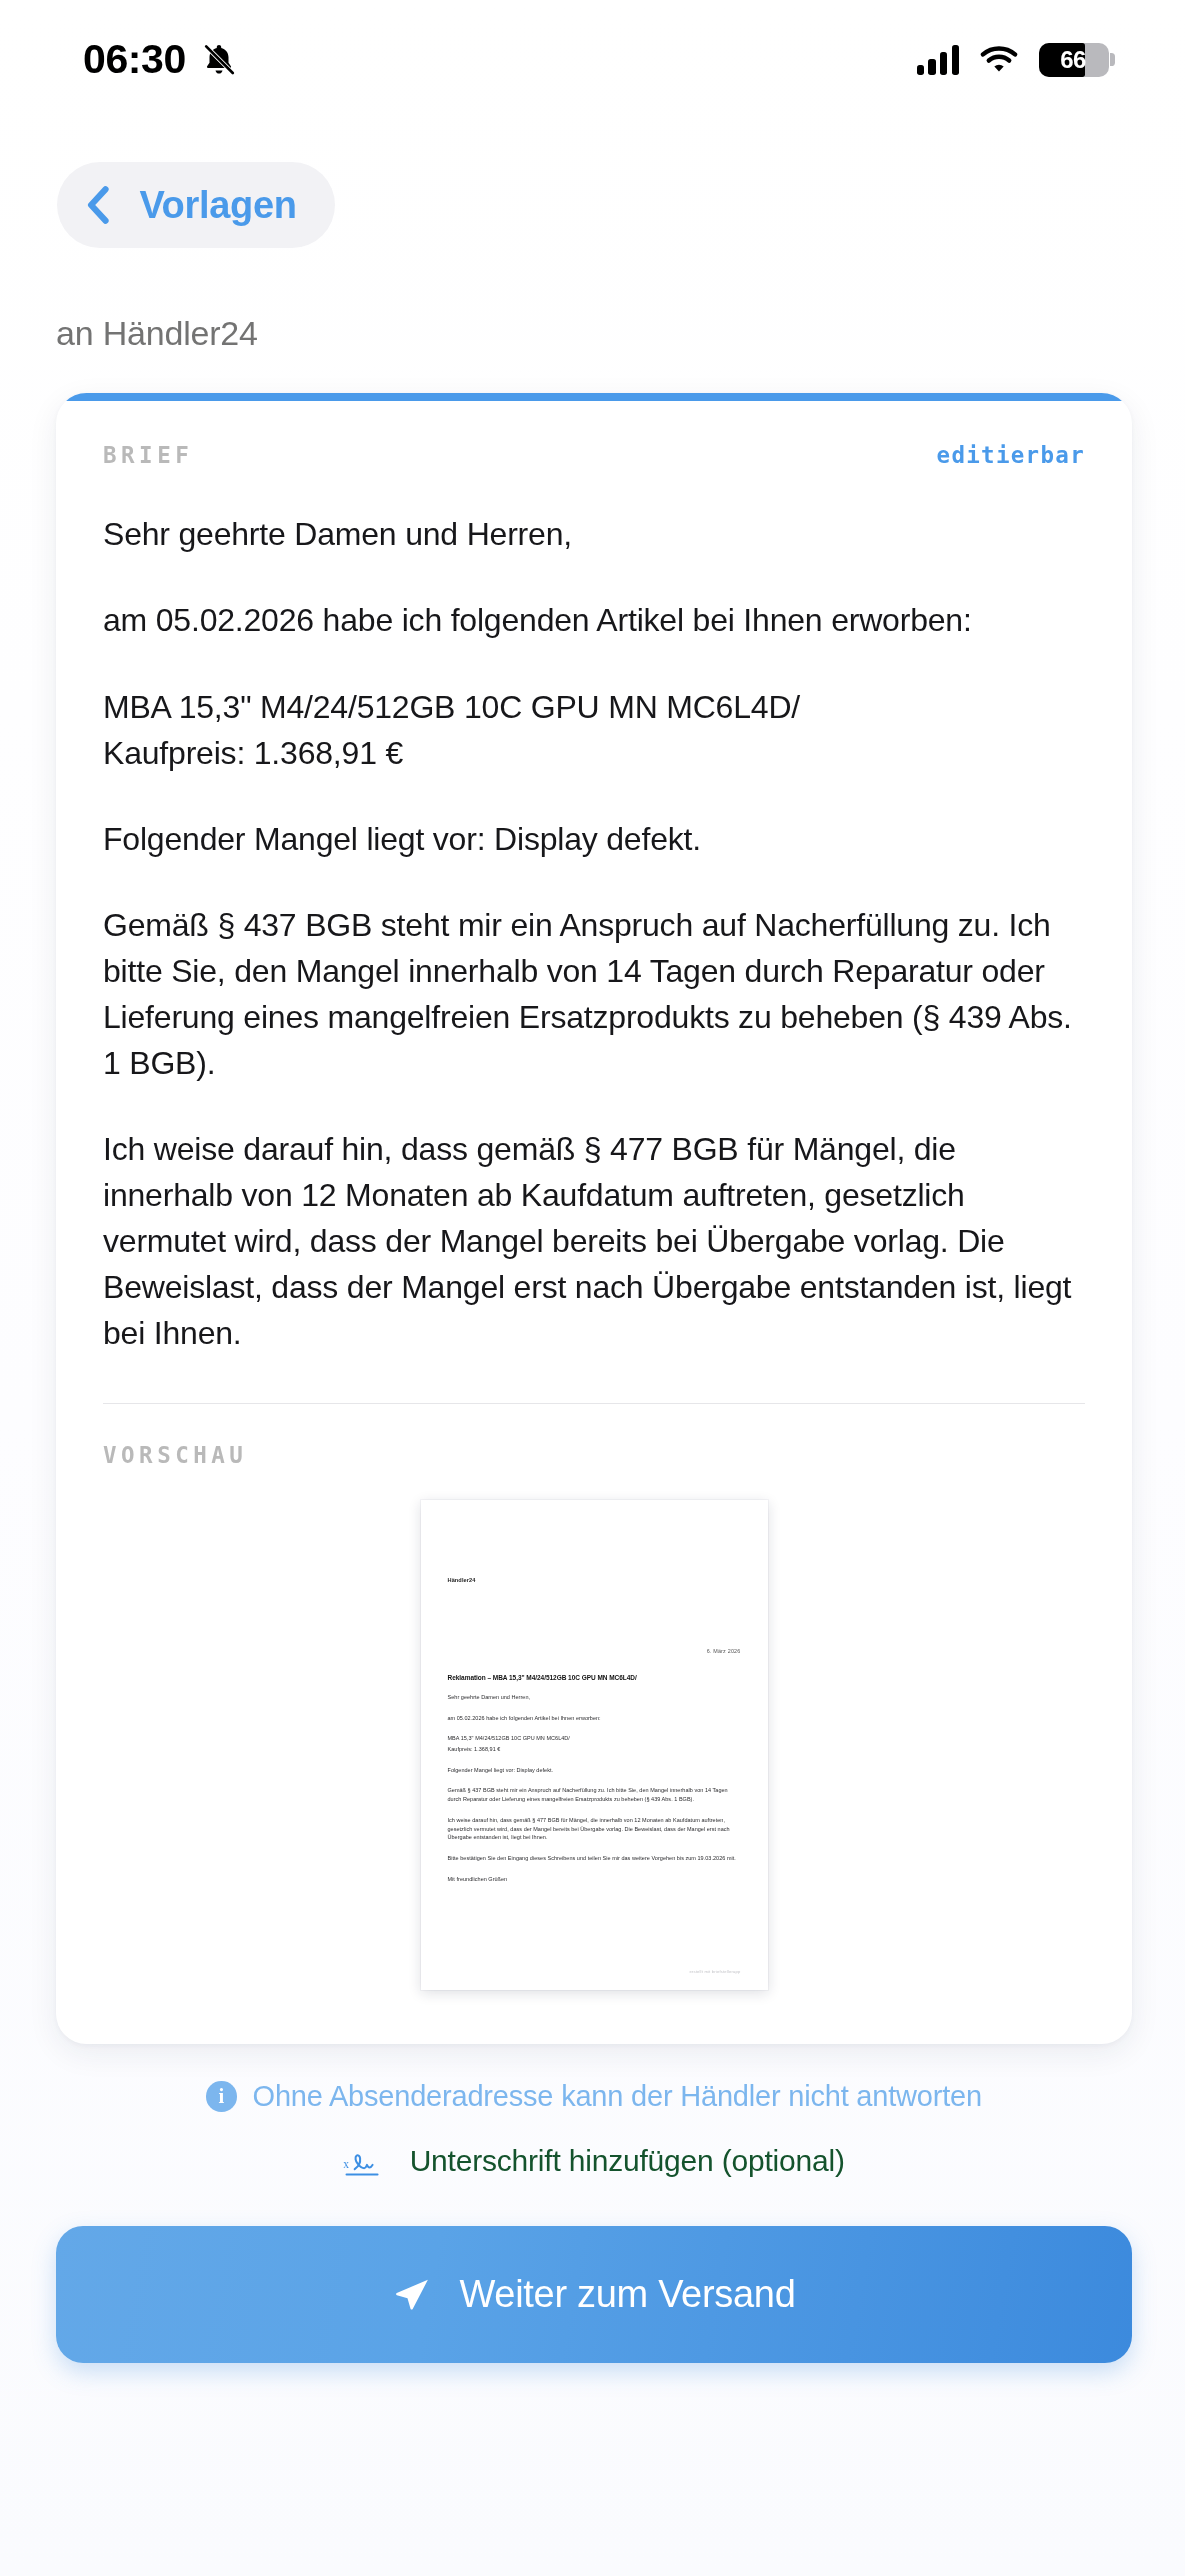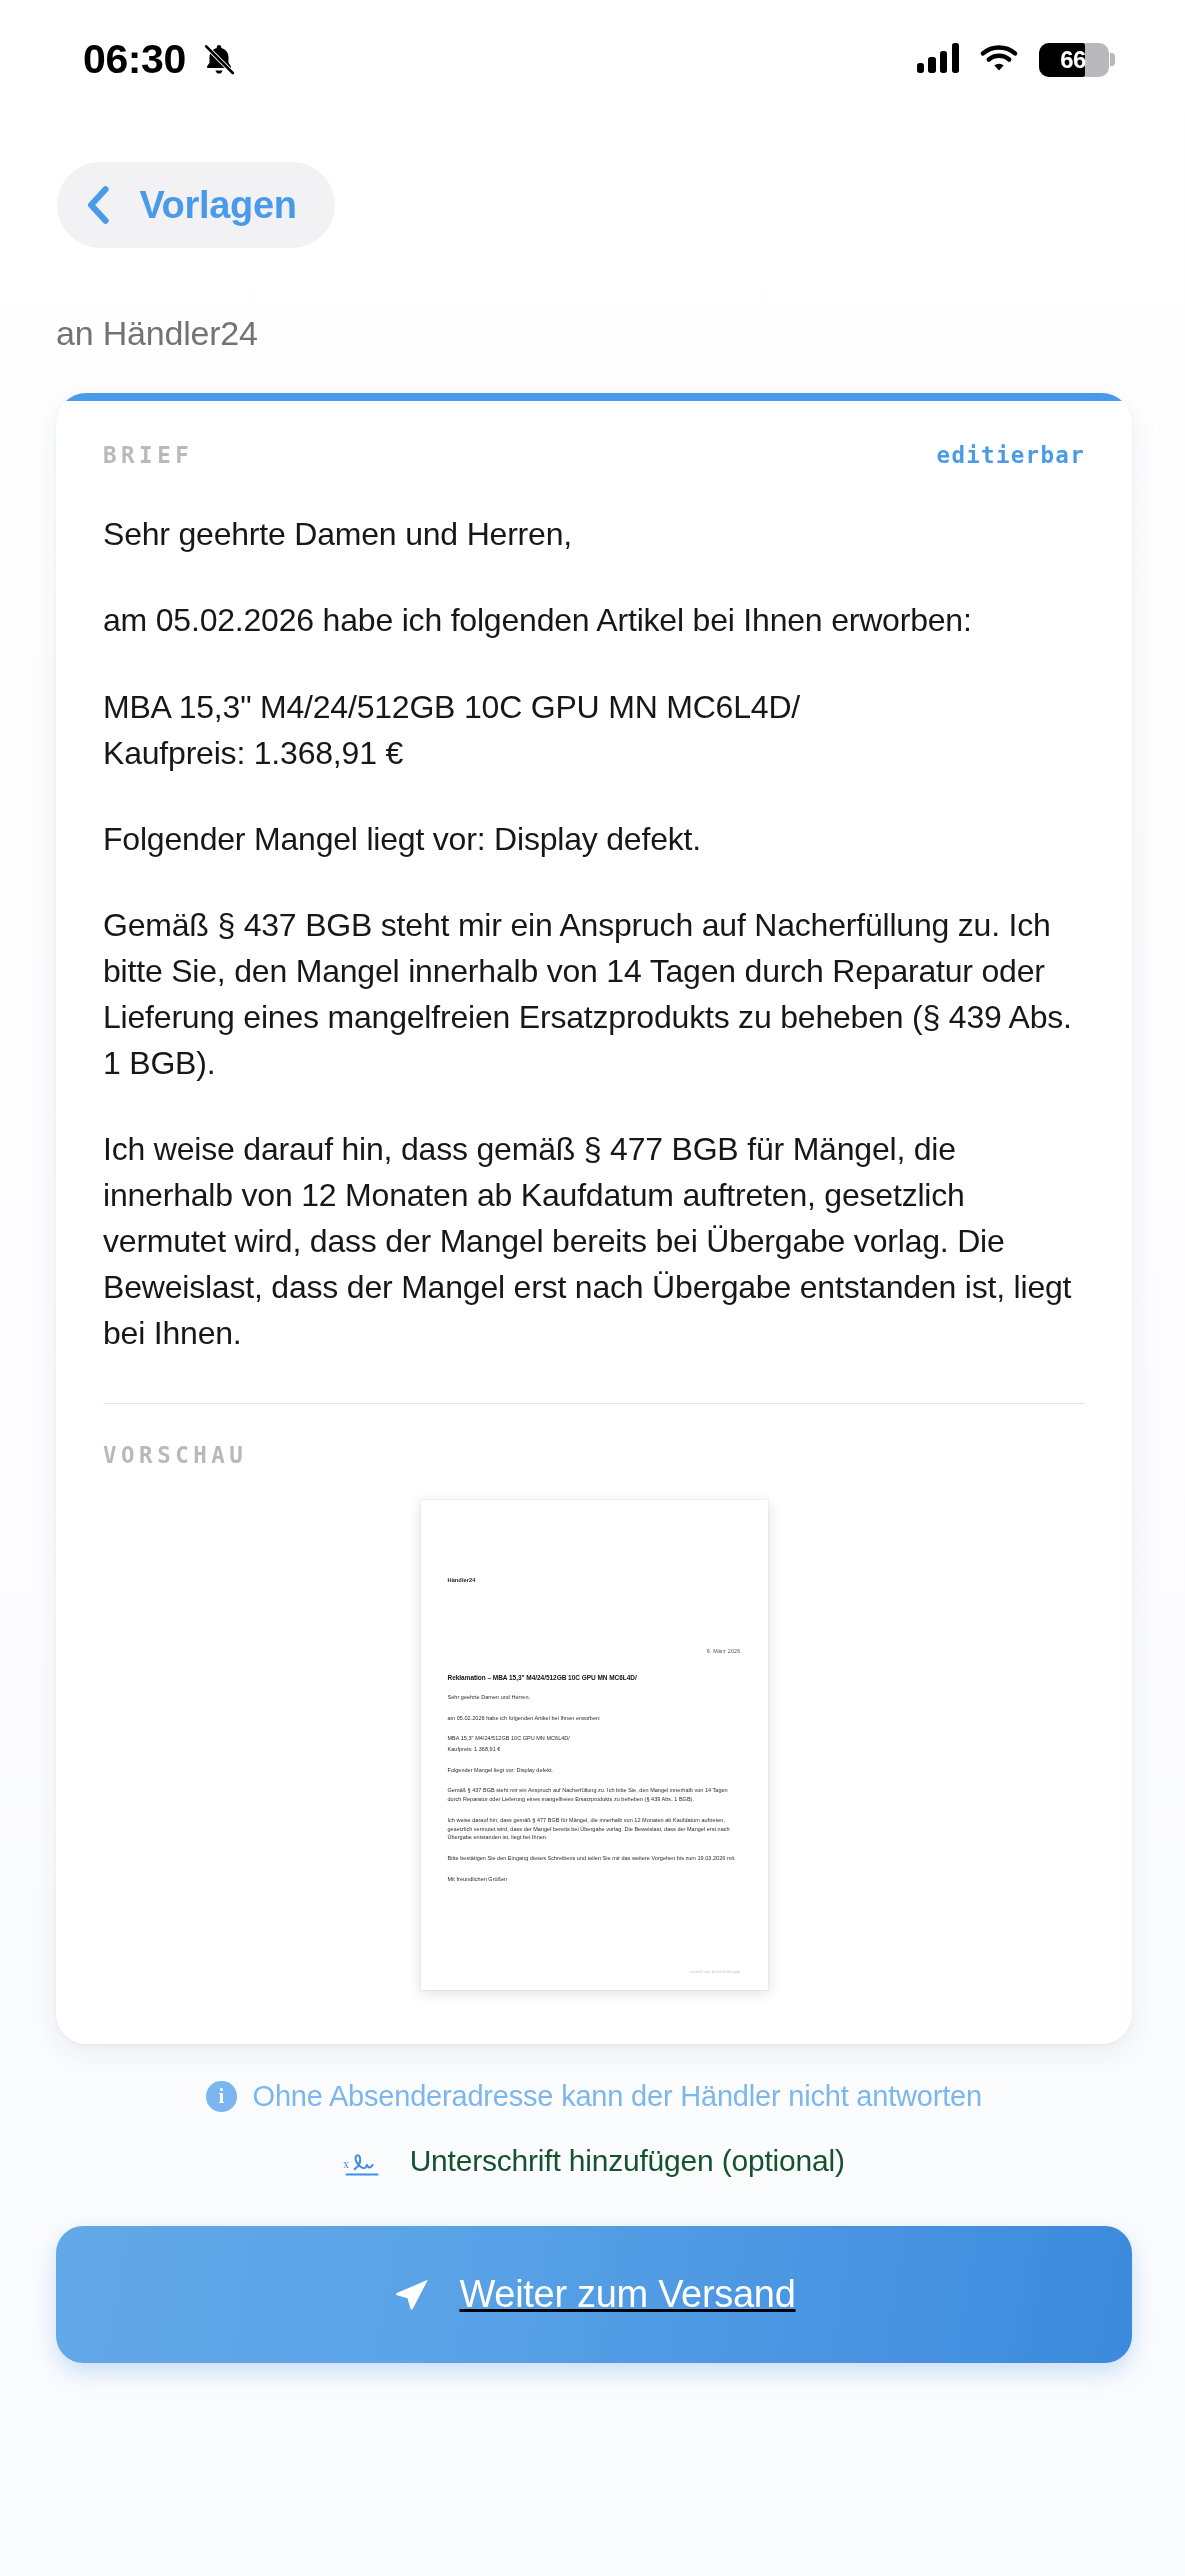--- a/index.html
+++ b/index.html
@@ -34,20 +34,21 @@
   }
   .status-time {
     font-size: 41px;
     font-weight: 700;
     letter-spacing: -0.4px;
     color: #000;
   }
   .bell-mute { width: 38px; height: 40px; display:block; }
   .status-right {
     display: flex;
+    align-items: center;
     gap: 20px;
   }
   .cell-bars { display: flex; align-items: flex-end; gap: 4.5px; height: 30.5px; }
   .cell-bars i { display:block; width: 7.2px; background: #000; border-radius: 2.7px; }
   .cell-bars i:nth-child(1){ height: 10px; }
   .cell-bars i:nth-child(2){ height: 16px; }
   .cell-bars i:nth-child(3){ height: 22.5px; }
   .cell-bars i:nth-child(4){ height: 30px; }
   .wifi-icon { width: 40px; height: 30.5px; display:block; }
   .battery {
@@ -279,21 +280,20 @@
     height: 137px;
     border: none;
     border-radius: 27px;
     background: linear-gradient(100deg, #63a8e8 0%, #5aa3e7 35%, #3c8add 100%);
     box-shadow: 0 9px 23.4px rgba(60,138,221,0.26);
     display: flex;
     align-items: center;
     justify-content: center;
     gap: 26px;
     cursor: pointer;
-    text-decoration: underline;
   }
   .plane { width: 41px; height: 41px; display:block; }
   .cta-label {
     font-size: 38px;
     color: #ffffff;
     letter-spacing: -0.3px;
   }
 </style>
 </head>
 <body>

